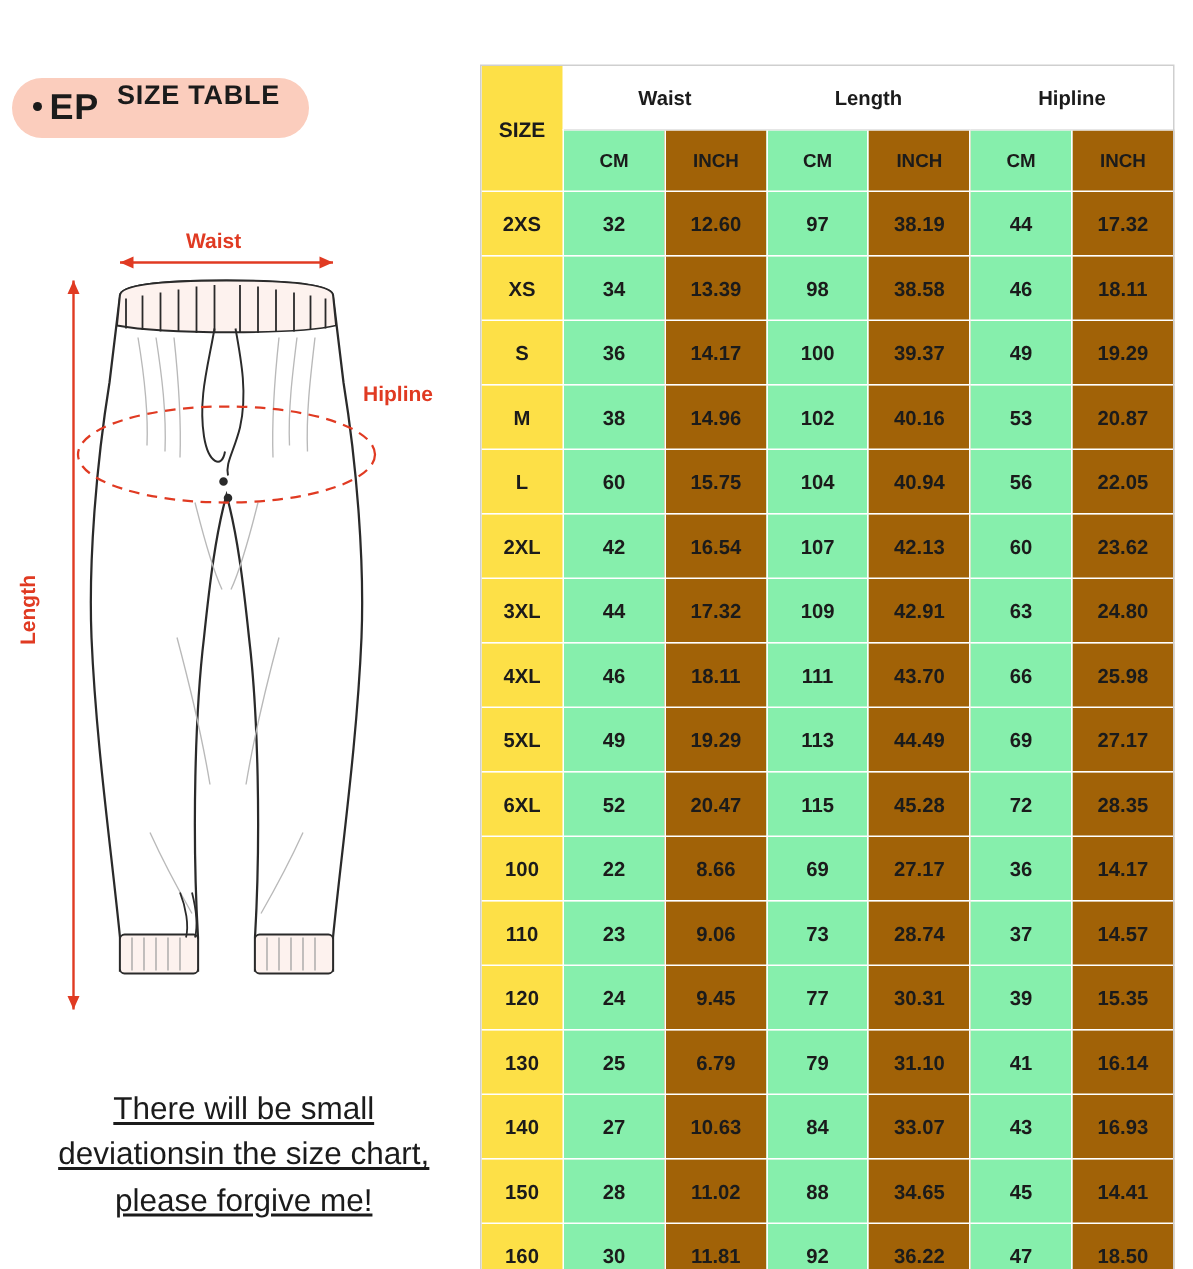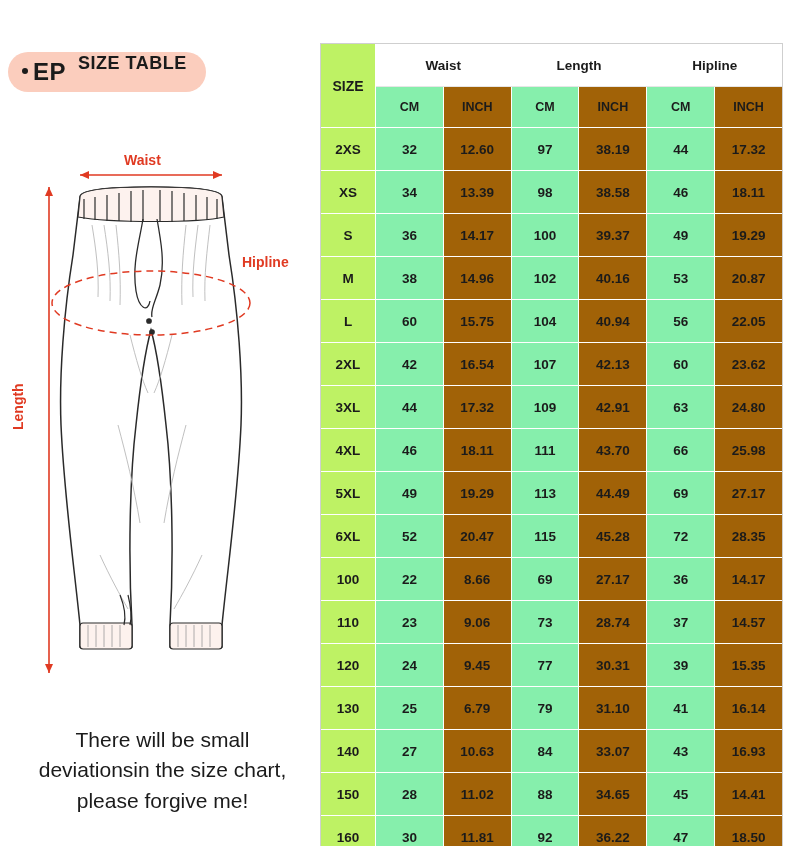--- a/index.html
+++ b/index.html
@@ -106,20 +106,21 @@
 
   .note {
     position: absolute;
     left: 20px;
     top: 695px;
     width: 285px;
     text-align: center;
     font-size: 21px;
     line-height: 1.45;
     color: #1b1b1b;
+    text-decoration: underline;
   }
 
   
   .table-wrap {
     position: absolute;
     left: 320px;
     top: 13px;
     width: 463px;
   }
   table.size-table {
@@ -145,21 +146,21 @@
     border-bottom: 1px solid #e6e6e6;
   }
   thead th.sizehead {
     font-size: 14px;
   }
   thead th.unit {
     font-size: 12.5px;
     height: 40px;
   }
 
-  .c-size { background: #bef264; width: 54px; }
+  .c-size { background: #fde047; width: 54px; }
   .c-cm   { background: #86efac; width: 54px; }
   .c-in   { background: #a16207; width: 78px; }
 
   thead tr.hdr1 th.grp-waist,
   thead tr.hdr1 th.grp-length,
   thead tr.hdr1 th.grp-hipline { background: #ffffff; }
 
   .outer-border {
     position: absolute;
     left: 320px;

